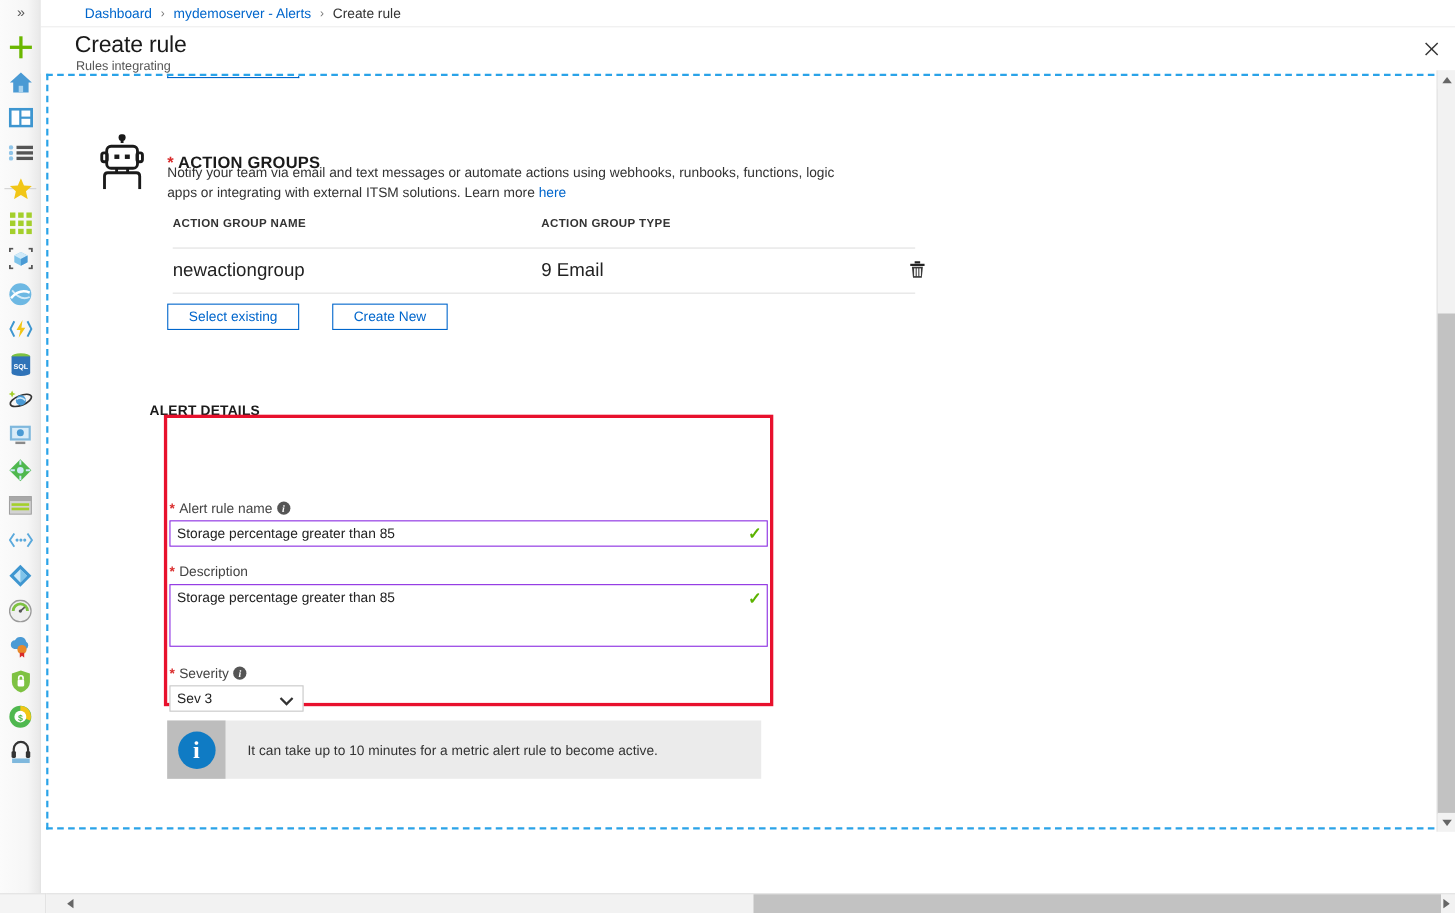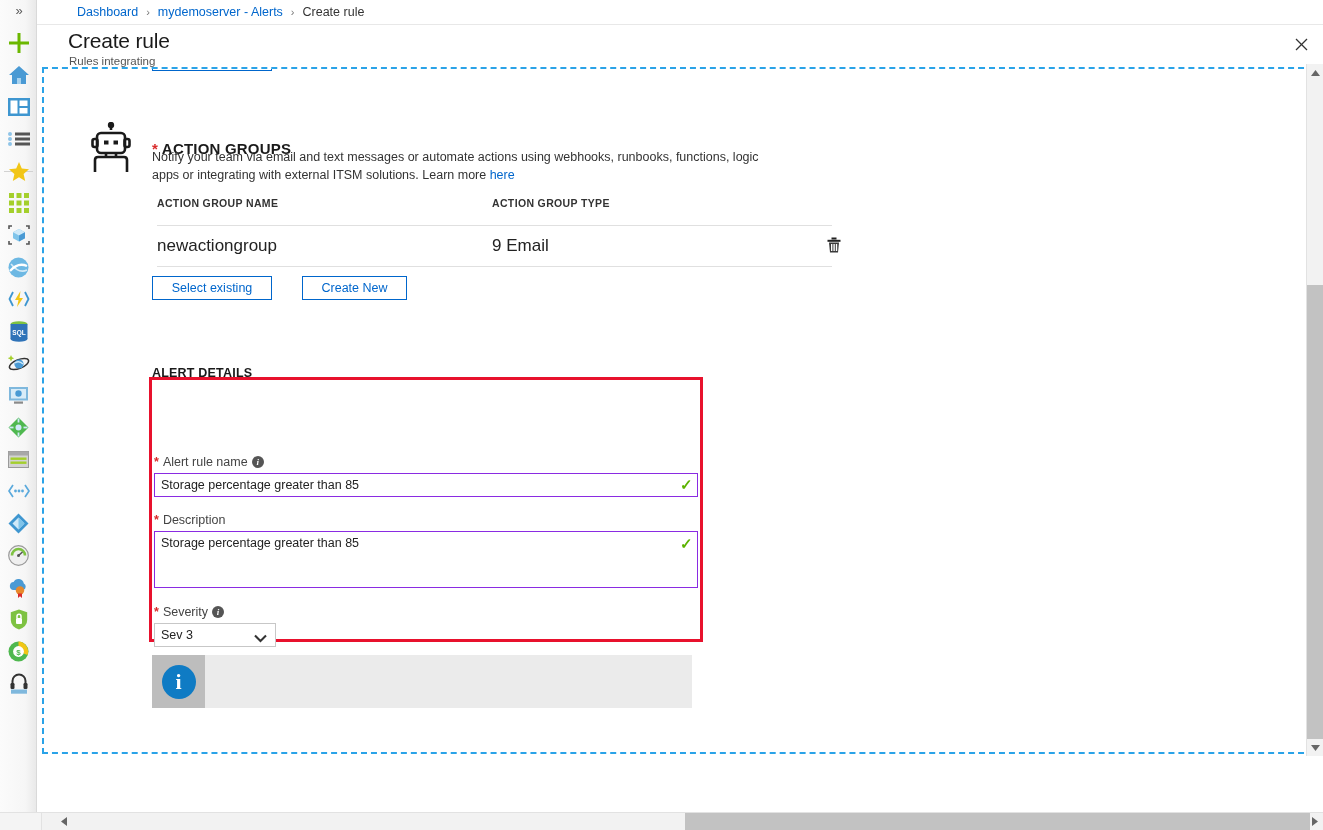--- a/index.html
+++ b/index.html
@@ -107,21 +107,21 @@
     border:1px solid #0066cc; background:#fff; color:#0066cc;
     font-size:12.5px; font-family:"Liberation Sans", sans-serif;
     cursor:pointer; display:flex; align-items:center; justify-content:center;
     padding:0 10px;
   }
   #btn-select-existing { left:108px; top:207px; width:120px; }
   #btn-create-new { left:258px; top:207px; width:105px; }
 
   
   #ad-title {
-    position:absolute; left:108px; top:297px;
+    position:absolute; left:92px; top:297px;
     font-size:12.5px; font-weight:bold; color:#1a1a1a; letter-spacing:.2px;
   }
   #ad-redbox {
     position:absolute; left:105px; top:308px; width:554px; height:265px;
     border:3px solid #e8112d; background:transparent;
   }
 
   .fld-label {
     position:absolute; font-size:12.5px; color:#444;
     display:flex; align-items:center; gap:4px;
@@ -549,20 +549,21 @@
       <div class="fld-label" id="lbl-enable">Enable rule upon creation</div>
       <div id="toggle-group">
         <div class="tgl tgl-on">Yes</div>
         <div class="tgl tgl-off">No</div>
       </div>
 
       <div id="info-banner">
         <div id="info-banner-icon">
           <div id="info-circle">i</div>
         </div>
+        <div id="info-banner-text">It can take up to 10 minutes for a metric alert rule to become active.</div>
       </div>
 
     </div>
   </div>
 
 
   <div id="vscroll">
     <div id="vs-up">
       <svg width="9" height="6" viewBox="0 0 9 6">
           <polygon points="4.5,0 9,6 0,6" fill="#666"></polygon>

